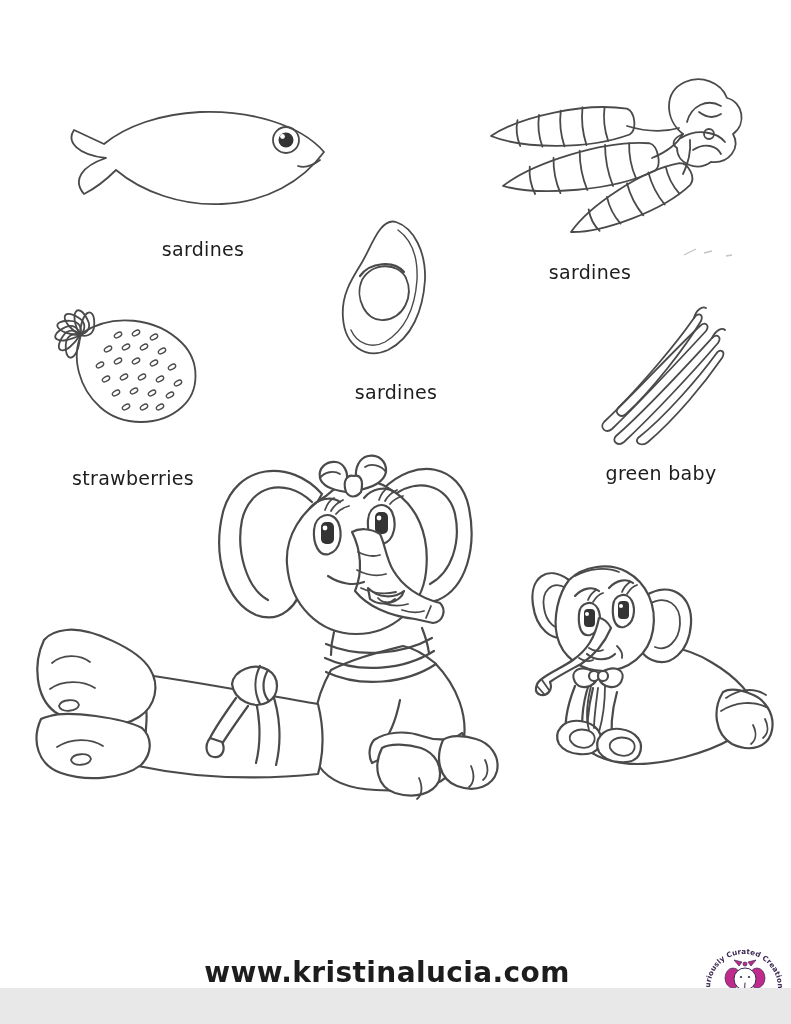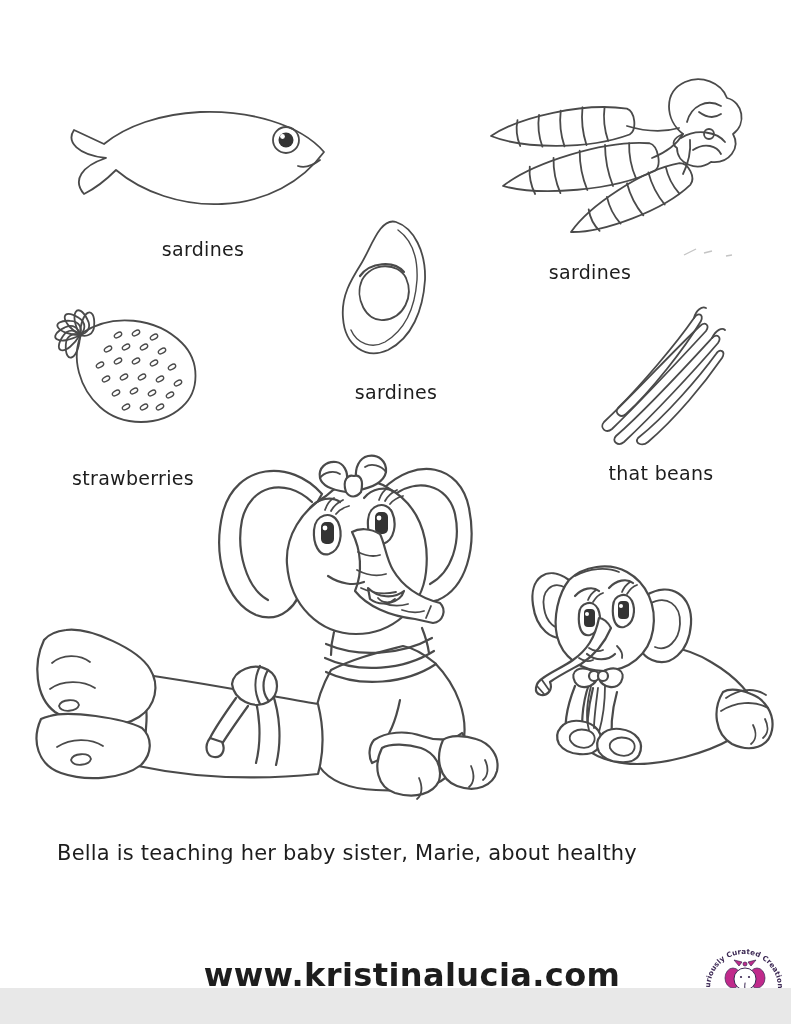--- a/index.html
+++ b/index.html
@@ -22,22 +22,22 @@
   .food-label{
     position:absolute; transform:translateX(-50%); white-space:nowrap;
     font-size:19px; color:var(--text); letter-spacing:.3px;
   }
   .caption{
     position:absolute; left:347px; top:840px; transform:translateX(-50%);
     text-align:center; color:var(--text); font-size:21px; line-height:27px;
     white-space:nowrap; letter-spacing:.2px;
   }
   .website{
-    position:absolute; left:412px; top:956px; transform:translateX(-50%);
-    font-size:32px; font-weight:700; color:var(--text); letter-spacing:.4px;
+    position:absolute; left:387px; top:956px; transform:translateX(-50%);
+    font-size:28px; font-weight:700; color:var(--text); letter-spacing:.4px;
     white-space:nowrap;
   }
   .logo-arc{fill:var(--logo_ink); font-size:7.2px; font-weight:700; letter-spacing:.1px;}
   .logo-name{fill:var(--logo_ink); font-size:5px; font-weight:700;}
   .accent-fill{fill:var(--accent); stroke:var(--logo_ink); stroke-width:.7;}
   .logo-ln{fill:none; stroke:var(--logo_ink); stroke-width:1; stroke-linecap:round;}
   .stray{stroke:#b5b5b5; stroke-width:1.3; fill:none; opacity:.8;}
 </style>
 </head>
 <body>
@@ -150,21 +150,21 @@
   <svg class="abs" style="left:590px;top:300px" width="145" height="145" viewBox="0 0 145 145">
     <g class="ln thin">
       <path d="M28,108 C52,84 86,44 104,18 C108,12 114,14 111,21 C94,49 62,90 36,114 C31,119 24,113 28,108 Z"></path>
       <path d="M14,122 C44,94 86,48 110,26 C115,21 120,25 116,31 C92,57 52,100 22,129 C16,134 9,128 14,122 Z"></path>
       <path d="M26,136 C58,108 100,62 122,38 C127,33 132,37 128,43 C104,71 64,114 34,142 C28,147 21,141 26,136 Z"></path>
       <path d="M48,138 C76,116 110,76 126,54 C130,48 136,51 132,58 C114,84 86,118 58,142 C52,147 44,143 48,138 Z"></path>
       <path d="M104,18 C106,10 112,6 116,8"></path>
       <path d="M122,38 C126,30 132,27 135,30"></path>
     </g>
   </svg>
-  <div class="food-label" style="left:661px;top:462px">that beans</div>
+  <div class="food-label" style="left:661px;top:462px">green baby</div>
 
   <svg class="abs" style="left:28px;top:448px" width="478" height="345" viewBox="0 0 478 345">
     <g>
       <path class="ln wfill" d="M294,46 C262,10 208,16 195,64 C184,108 198,154 228,167 C252,176 272,158 275,132 C276,110 270,88 280,70 Z"></path>
       <path class="ln" d="M284,54 C256,28 222,38 214,72 C208,102 218,140 240,152"></path>
     </g>
     <g>
       <path class="ln wfill" d="M354,42 C388,8 432,16 441,60 C449,100 438,140 410,152 C391,159 372,148 367,126 C366,104 372,86 362,68 Z"></path>
       <path class="ln" d="M362,50 C388,28 420,36 427,66 C433,94 424,124 402,136"></path>
     </g>
@@ -311,21 +311,20 @@
       <path class="ln wfill" d="M77,114 C91,106 102,113 96,124 C91,132 78,130 74,121 Z"></path>
       <circle class="ln wfill" cx="69" cy="118" r="5"></circle>
       <circle class="ln wfill" cx="78" cy="118" r="5"></circle>
       <path class="ln thin" d="M66,128 C62,144 60,158 64,172"></path>
       <path class="ln thin" d="M73,130 C71,146 69,160 69,170"></path>
       <path class="ln thin" d="M80,128 C80,146 78,160 74,174"></path>
     </g>
   </svg>
 
   <div class="caption">
-    <div>Bella is teaching her baby sister, Marie, about healthy</div>
   </div>
 
   <div class="website">www.kristinalucia.com</div>
 
   <svg class="abs" style="left:699px;top:934px" width="92" height="88" viewBox="0 0 92 88">
     <defs>
       <path id="logoArc" d="M11,54 A34,34 0 0 1 79,54"></path>
     </defs>
     <text class="logo-arc">
       <textPath href="#logoArc" startOffset="50%" text-anchor="middle">Curiously Curated Creations</textPath>

